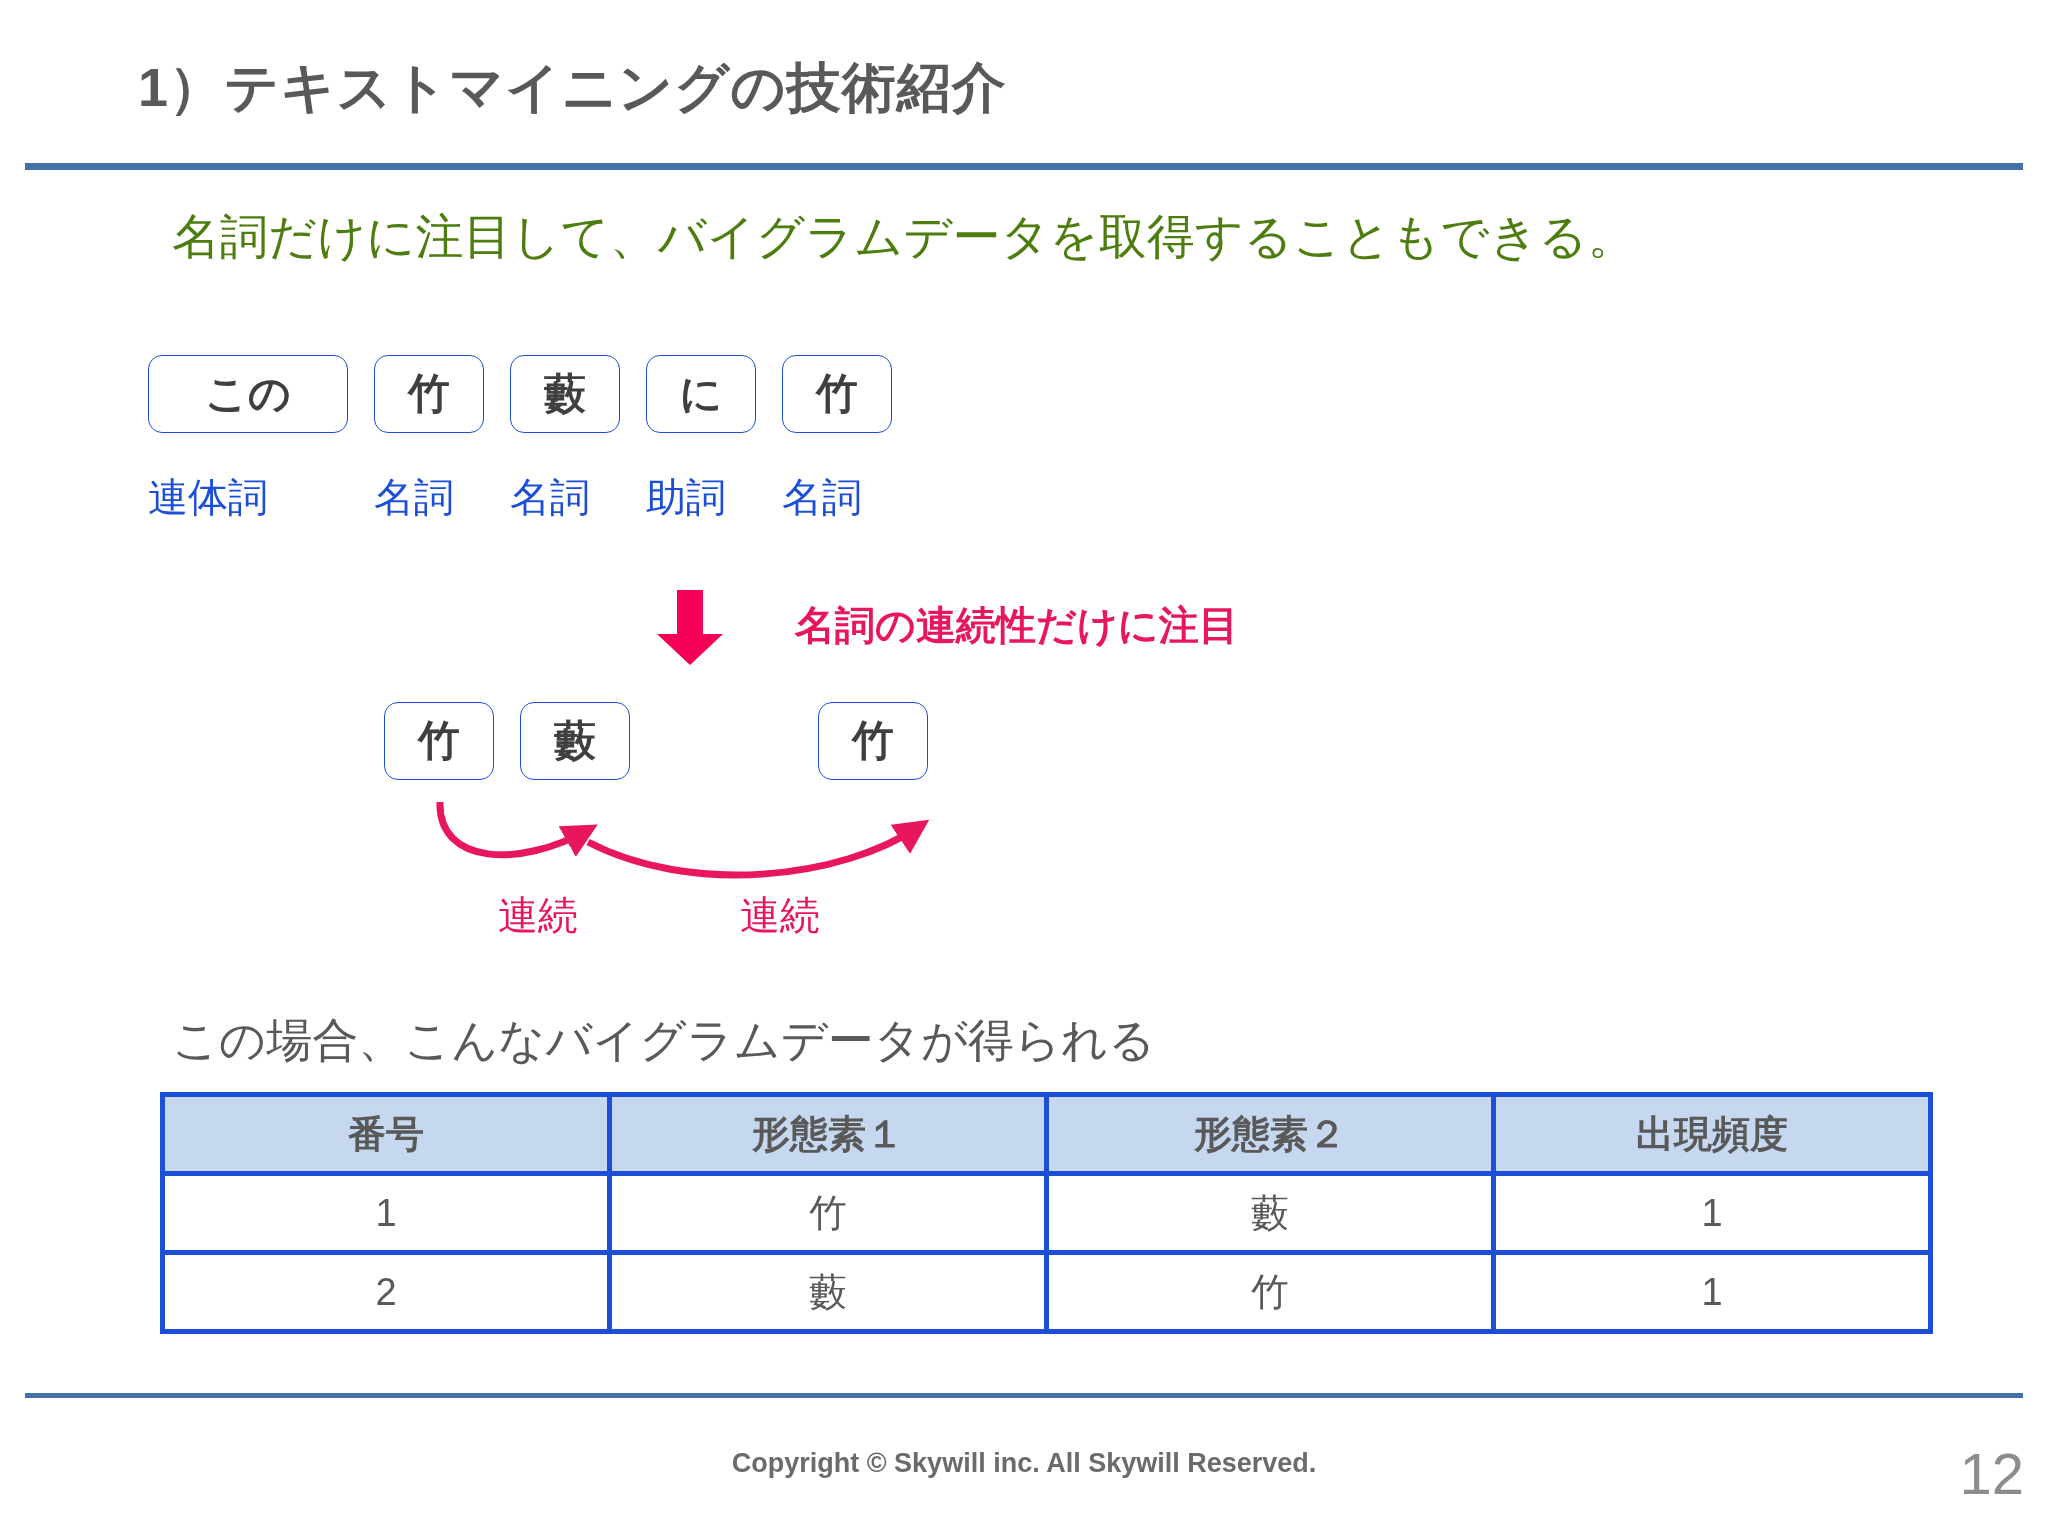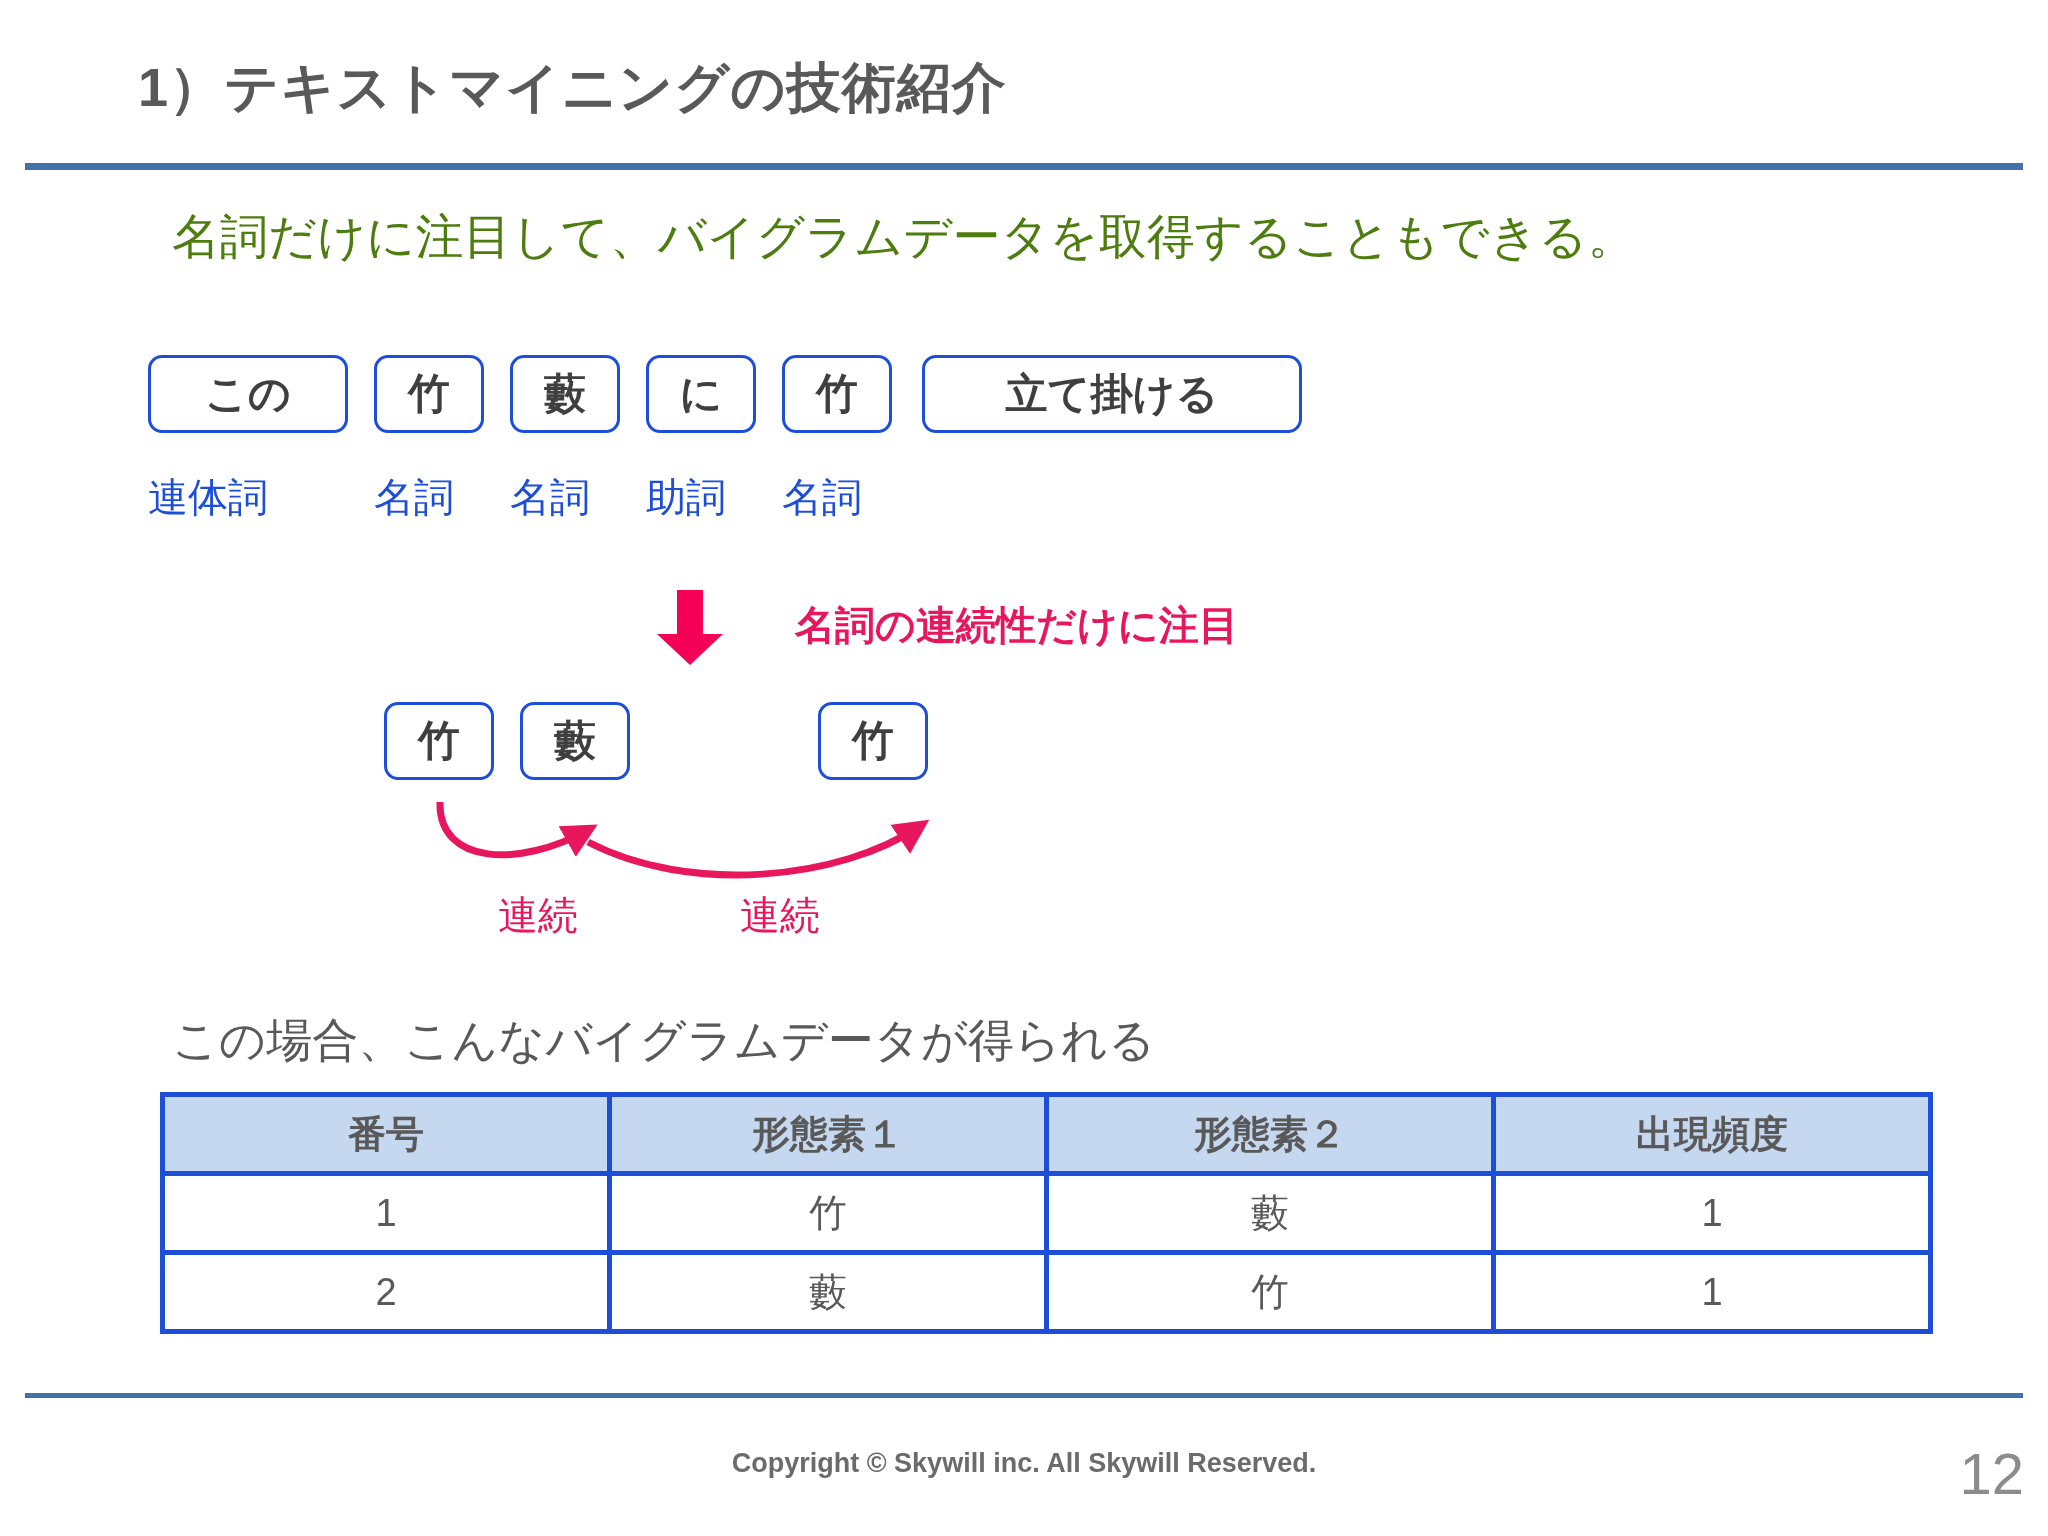--- a/index.html
+++ b/index.html
@@ -65,21 +65,21 @@
   
   .token-row {
     position: absolute;
     display: flex;
     align-items: center;
   }
   .token-row-1 { left: 148px; top: 355px; }
   .token {
     box-sizing: border-box;
     height: 78px;
-    border: 3px solid #1d4ed8;
+    border: 1px solid #1d4ed8;
     border-radius: 14px;
     background: #ffffff;
     display: flex;
     align-items: center;
     justify-content: center;
     font-size: 42px;
     font-weight: bold;
     color: #3f3f3f;
   }
   .token.w-wide { width: 200px; }
@@ -214,21 +214,20 @@
   <div class="token w-wide">この</div>
   <div class="gap-s"></div>
   <div class="token w-narrow">竹</div>
   <div class="gap-s"></div>
   <div class="token w-narrow">藪</div>
   <div class="gap-s"></div>
   <div class="token w-narrow">に</div>
   <div class="gap-s"></div>
   <div class="token w-narrow">竹</div>
   <div class="gap-m"></div>
-  <div class="token w-verb">立て掛ける</div>
 </div>
 
 <div class="pos-row">
   <div class="pos w-wide">連体詞</div>
   <div class="gap-s"></div>
   <div class="pos w-narrow">名詞</div>
   <div class="gap-s"></div>
   <div class="pos w-narrow">名詞</div>
   <div class="gap-s"></div>
   <div class="pos w-narrow">助詞</div>

